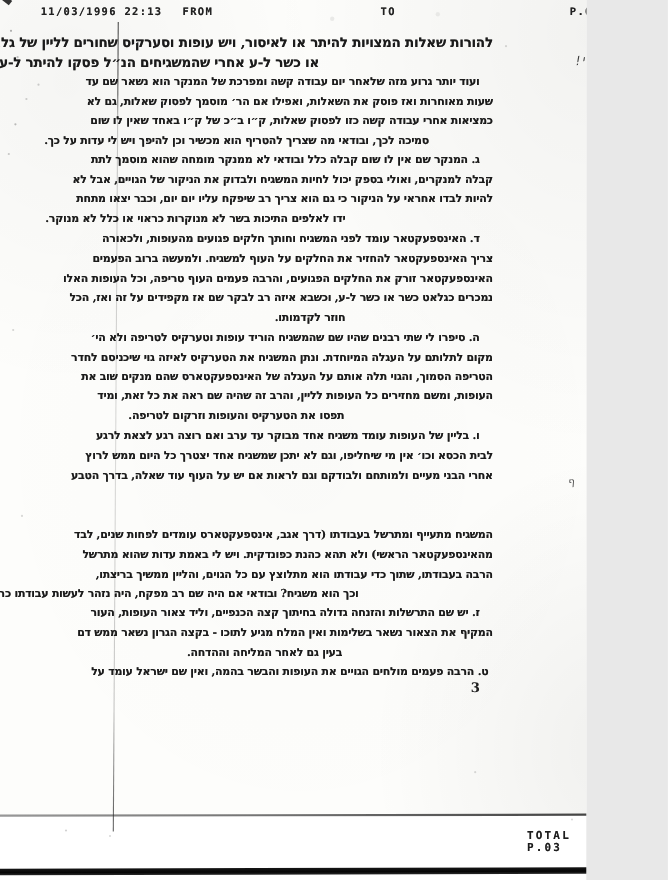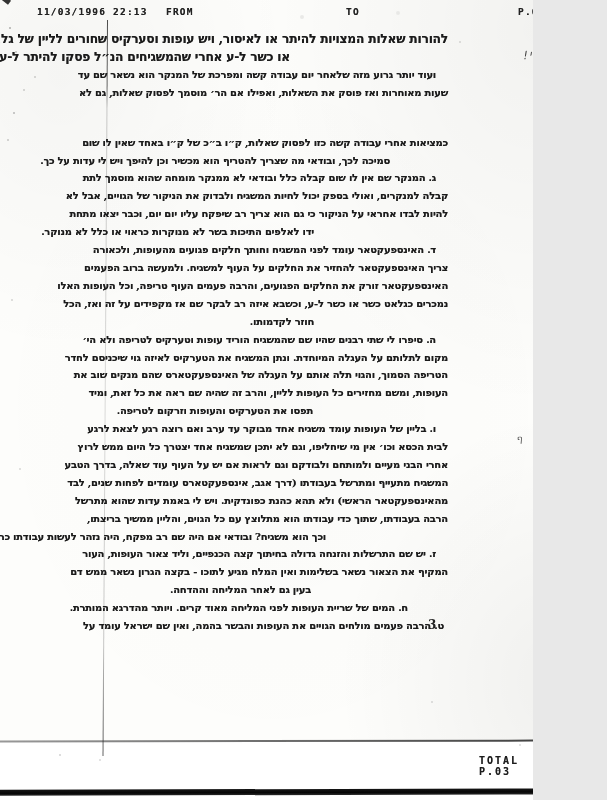--- a/index.html
+++ b/index.html
@@ -89,47 +89,46 @@
     <span class="fax pnum">P.03</span>
   </div>
 
   <div class="fold"></div>
 
   <div class="textblock" id="textblock">
       <div class="tl lead" style="padding-right: 0px;">להורות שאלות המצויות להיתר או לאיסור, ויש עופות וסערקיס שחורים לליין של גלאט</div>
       <div class="tl lead" style="padding-right: 158px;">או כשר ל-ע אחרי שהמשגיחים הנ״ל פסקו להיתר ל-ע.</div>
       <div class="tl" style="padding-right: 12px;">ועוד יותר גרוע מזה שלאחר יום עבודה קשה ומפרכת של המנקר הוא נשאר שם עד</div>
       <div class="tl" style="padding-right: 0px;">שעות מאוחרות ואז פוסק את השאלות, ואפילו אם הר׳ מוסמך לפסוק שאלות, גם לא</div>
-      <div class="tl" style="padding-right: 0px; margin-top: 32px;">כמציאות אחרי עבודה קשה כזו לפסוק שאלות, ק״ו ב״כ של ק״ו באחד שאין לו שום</div>
+      <div class="tl" style="padding-right: 0px;">כמציאות אחרי עבודה קשה כזו לפסוק שאלות, ק״ו ב״כ של ק״ו באחד שאין לו שום</div>
       <div class="tl" style="padding-right: 58px;">סמיכה לכך, ובודאי מה שצריך להטריף הוא מכשיר וכן להיפך ויש לי עדות על כך.</div>
       <div class="tl" style="padding-right: 12px;">ג. המנקר שם אין לו שום קבלה כלל ובודאי לא ממנקר מומחה שהוא מוסמך לתת</div>
       <div class="tl" style="padding-right: 0px;">קבלה למנקרים, ואולי בספק יכול לחיות המשגיח ולבדוק את הניקור של הגויים, אבל לא</div>
       <div class="tl" style="padding-right: 0px;">להיות לבדו אחראי על הניקור כי גם הוא צריך רב שיפקח עליו יום יום, וכבר יצאו מתחת</div>
       <div class="tl" style="padding-right: 134px;">ידו לאלפים התיכות בשר לא מנוקרות כראוי או כלל לא מנוקר.</div>
       <div class="tl" style="padding-right: 12px;">ד. האינספעקטאר עומד לפני המשגיח וחותך חלקים פגועים מהעופות, ולכאורה</div>
       <div class="tl" style="padding-right: 0px;">צריך האינספעקטאר להחזיר את החלקים על העוף למשגיח. ולמעשה ברוב הפעמים</div>
       <div class="tl" style="padding-right: 0px;">האינספעקטאר זורק את החלקים הפגועים, והרבה פעמים העוף טריפה, וכל העופות האלו</div>
       <div class="tl" style="padding-right: 0px;">נמכרים כגלאט כשר או כשר ל-ע, וכשבא איזה רב לבקר שם אז מקפידים על זה ואז, הכל</div>
       <div class="tl" style="padding-right: 134px;">חוזר לקדמותו.</div>
       <div class="tl" style="padding-right: 12px;">ה. סיפרו לי שתי רבנים שהיו שם שהמשגיח הוריד עופות וטערקיס לטריפה ולא הי׳</div>
       <div class="tl" style="padding-right: 0px;">מקום לתלותם על העגלה המיוחדת. ונתן המשגיח את הטערקיס לאיזה גוי שיכניסם לחדר</div>
       <div class="tl" style="padding-right: 0px;">הטריפה הסמוך, והגוי תלה אותם על העגלה של האינספעקטארס שהם מנקים שוב את</div>
       <div class="tl" style="padding-right: 0px;">העופות, ומשם מחזירים כל העופות לליין, והרב זה שהיה שם ראה את כל זאת, ומיד</div>
       <div class="tl" style="padding-right: 135px;">תפסו את הטערקיס והעופות וזרקום לטריפה.</div>
       <div class="tl" style="padding-right: 12px;">ו. בליין של העופות עומד משגיח אחד מבוקר עד ערב ואם רוצה רגע לצאת לרגע</div>
       <div class="tl" style="padding-right: 0px;">לבית הכסא וכו׳ אין מי שיחליפו, וגם לא יתכן שמשגיח אחד יצטרך כל היום ממש לרוץ</div>
       <div class="tl" style="padding-right: 0px;">אחרי הבני מעיים ולמותחם ולבודקם וגם לראות אם יש על העוף עוד שאלה, בדרך הטבע</div>
-      <div class="tl" style="padding-right: 0px;">המשגיח מתעייף ומתרשל בעבודתו (דרך אגב, אינספעקטארס עומדים לפחות שנים, לבד</div>
+      <div class="tl" style="padding-right: 0px; margin-top: 36px;">המשגיח מתעייף ומתרשל בעבודתו (דרך אגב, אינספעקטארס עומדים לפחות שנים, לבד</div>
       <div class="tl" style="padding-right: 0px;">מהאינספעקטאר הראשי) ולא תהא כהנת כפונדקית. ויש לי באמת עדות שהוא מתרשל</div>
       <div class="tl" style="padding-right: 0px;">הרבה בעבודתו, שתוך כדי עבודתו הוא מתלוצץ עם כל הגוים, והליין ממשיך בריצתו,</div>
       <div class="tl" style="padding-right: 122px;">וכך הוא משגיח? ובודאי אם היה שם רב מפקח, היה נזהר לעשות עבודתו כראוי.</div>
       <div class="tl" style="padding-right: 12px;">ז. יש שם התרשלות והזנחה גדולה בחיתוך קצה הכנפיים, וליד צאור העופות, העור</div>
       <div class="tl" style="padding-right: 0px;">המקיף את הצאור נשאר בשלימות ואין המלח מגיע לתוכו - בקצה הגרון נשאר ממש דם</div>
       <div class="tl" style="padding-right: 137px;">בעין גם לאחר המליחה וההדחה.</div>
-      <div class="tl" style="padding-right: 40px;">ח. המים של שריית העופות לפני המליחה מאוד קרים. ויותר מהדרגא המותרת.</div>
       <div class="tl" style="padding-right: 4px;">ט. הרבה פעמים מולחים הגויים את העופות והבשר בהמה, ואין שם ישראל עומד על</div>
     </div>
 
   <div class="hand n1">ואוקי!</div>
   <div class="dash d1"></div>
   <div class="dash d2"></div>
   <div class="hand n2">ואח״כ</div>
   <div class="hand n3">ף</div>
   <div class="dash d3"></div>
   <div class="dash d4"></div>

